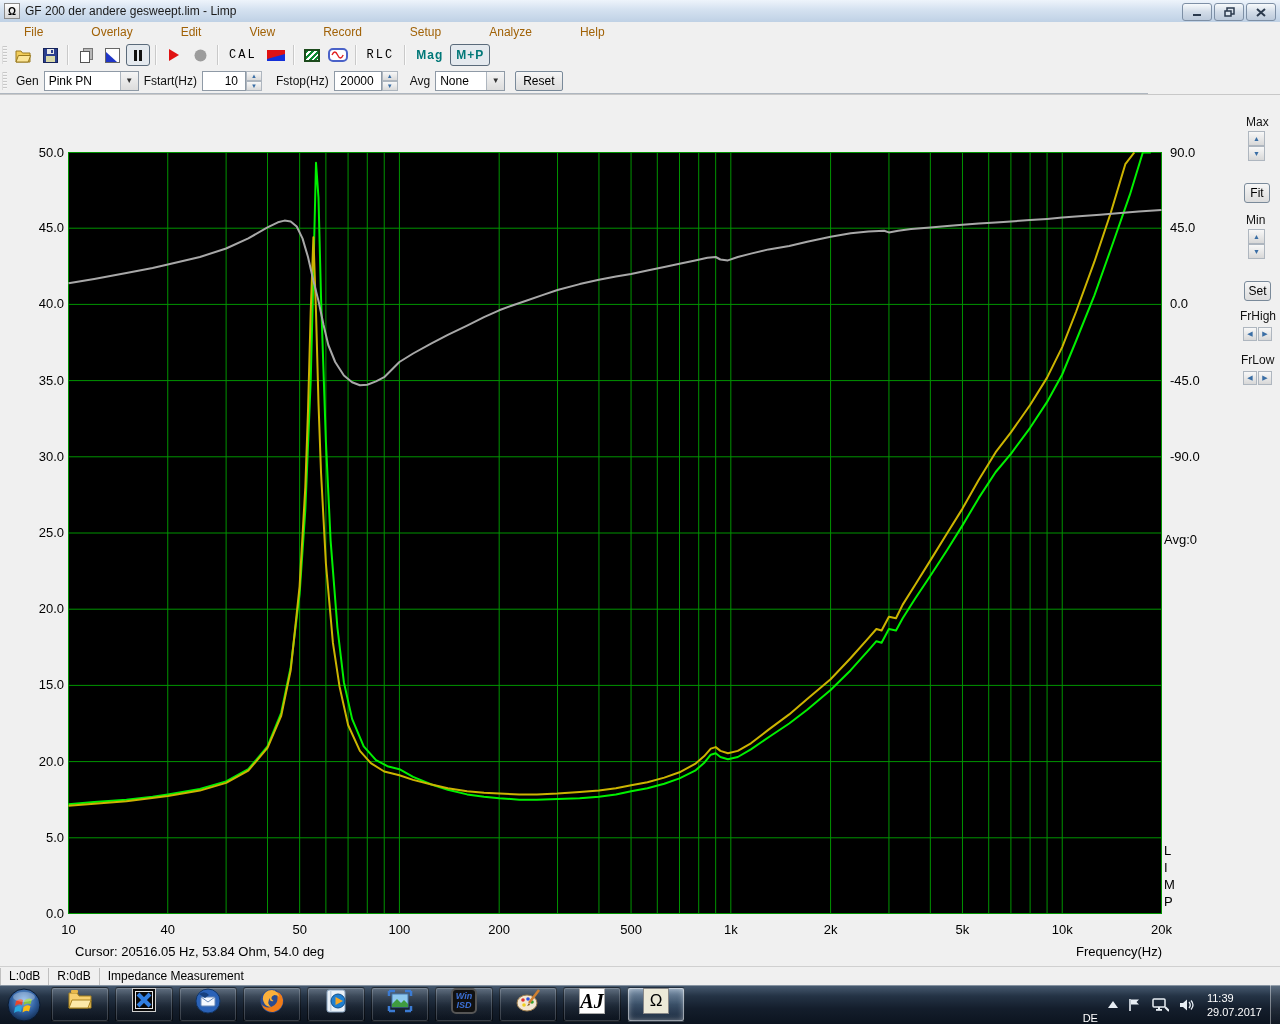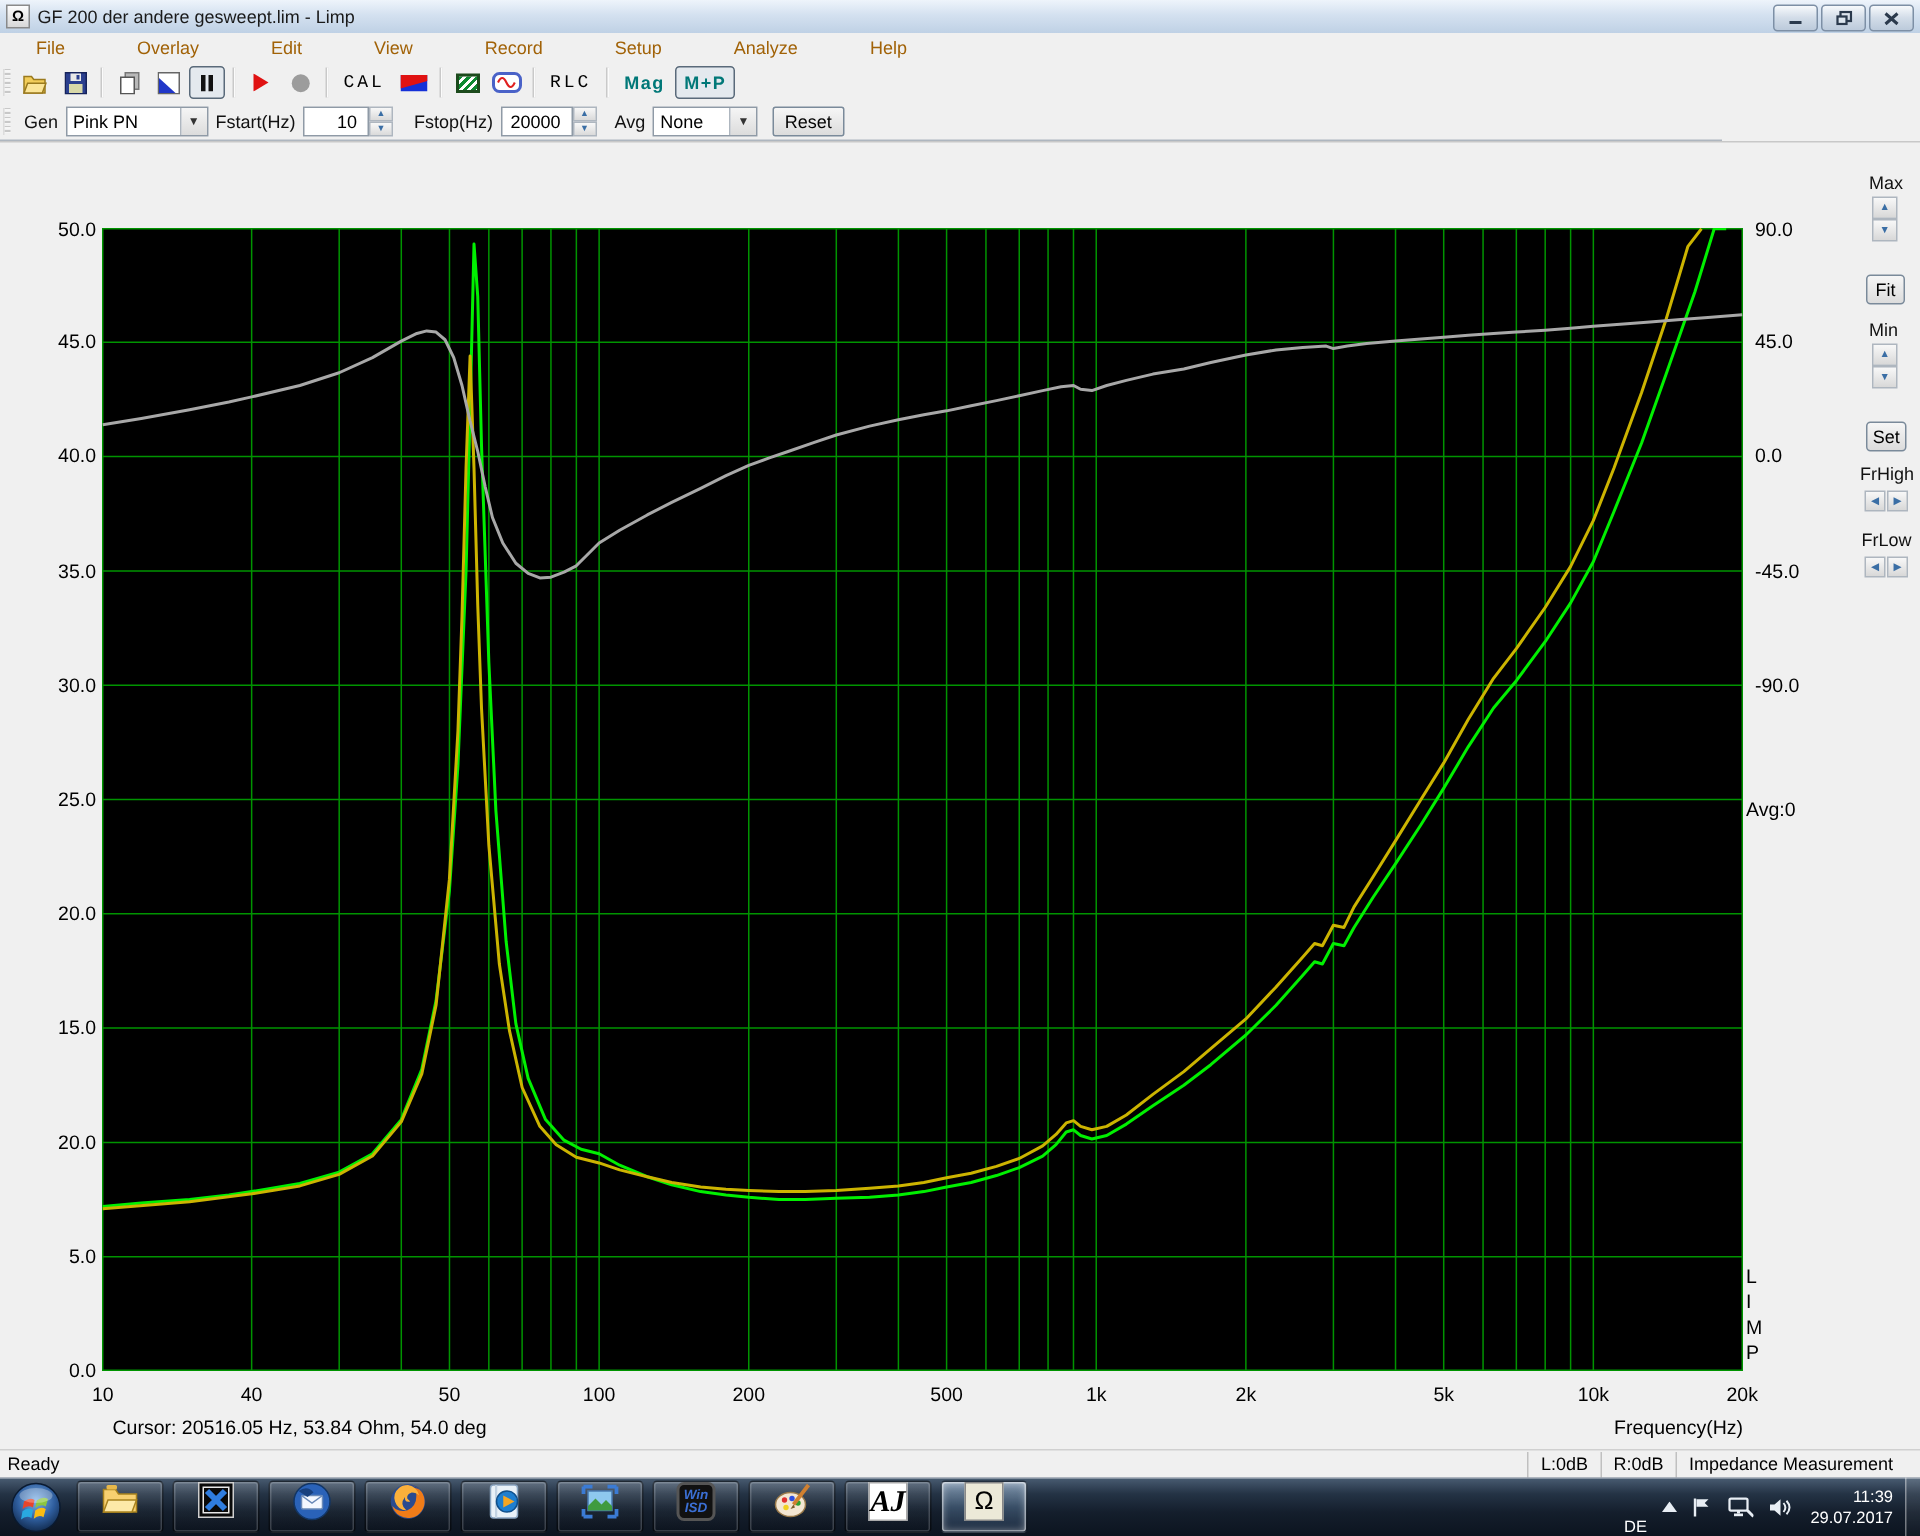--- a/index.html
+++ b/index.html
@@ -73,21 +73,21 @@
   .taskbar::before{content:"";position:absolute;left:0;top:0;width:1280px;height:1px;background:rgba(255,255,255,.35);}
   .orb{width:48px;height:39px;display:flex;align-items:center;justify-content:center;}
   .tb-btn{width:56px;height:33px;margin:0 3px;border:1px solid rgba(0,0,0,.45);border-radius:3px;
     background:linear-gradient(rgba(255,255,255,.18),rgba(255,255,255,.04) 50%,rgba(0,0,0,.12));
     box-shadow:inset 0 0 0 1px rgba(255,255,255,.18);display:flex;align-items:flex-start;justify-content:center;}
   .tb-btn.active{background:linear-gradient(rgba(190,215,240,.55),rgba(120,160,200,.35) 50%,rgba(60,90,130,.3));
     box-shadow:inset 0 0 6px rgba(255,255,255,.55),inset 0 0 0 1px rgba(255,255,255,.4);}
   .tray{position:absolute;right:0;top:0;height:39px;display:flex;align-items:center;color:#fff;}
   .tray-item{margin:0 5px;display:flex;align-items:center;justify-content:center;}
   .tray-text{font-size:11px;color:#fff;margin-top:26px;}
-  .clock{text-align:right;font-size:11px;line-height:14px;margin:0 8px;color:#fff;}
+  .clock{text-align:left;font-size:11px;line-height:14px;margin:0 8px;color:#fff;}
   .showdesk{width:9px;height:39px;border-left:1px solid rgba(255,255,255,.4);
     background:linear-gradient(rgba(255,255,255,.12),rgba(255,255,255,.02));}
   .serif{font-family:"Liberation Serif","DejaVu Serif",serif;}
 </style>
 </head>
 <body>
 
 <div id="screen">
 
   <div class="abs titlebar">
@@ -340,21 +340,20 @@
     </div>
     <div class="abs rp-label" style="left:1240px;top:214px;">FrHigh</div>
     <div class="abs rp-arr" style="left:1243px;top:232px;">◀</div>
     <div class="abs rp-arr" style="left:1258px;top:232px;">▶</div>
     <div class="abs rp-label" style="left:1241px;top:258px;text-align:center;">FrLow</div>
     <div class="abs rp-arr" style="left:1243px;top:276px;">◀</div>
     <div class="abs rp-arr" style="left:1258px;top:276px;">▶</div>
   </div>
 
   <div class="abs statusbar">
-    <div class="sb-ready">Ready</div>
     <div class="sb-cell">L:0dB</div>
     <div class="sb-cell">R:0dB</div>
     <div class="sb-cell sb-mode">Impedance Measurement</div>
   </div>
 
   <div class="abs taskbar">
     <div class="orb">
       <svg width="34" height="34">
         <defs>
           <radialGradient id="orbg" cx="50%" cy="35%" r="70%">

